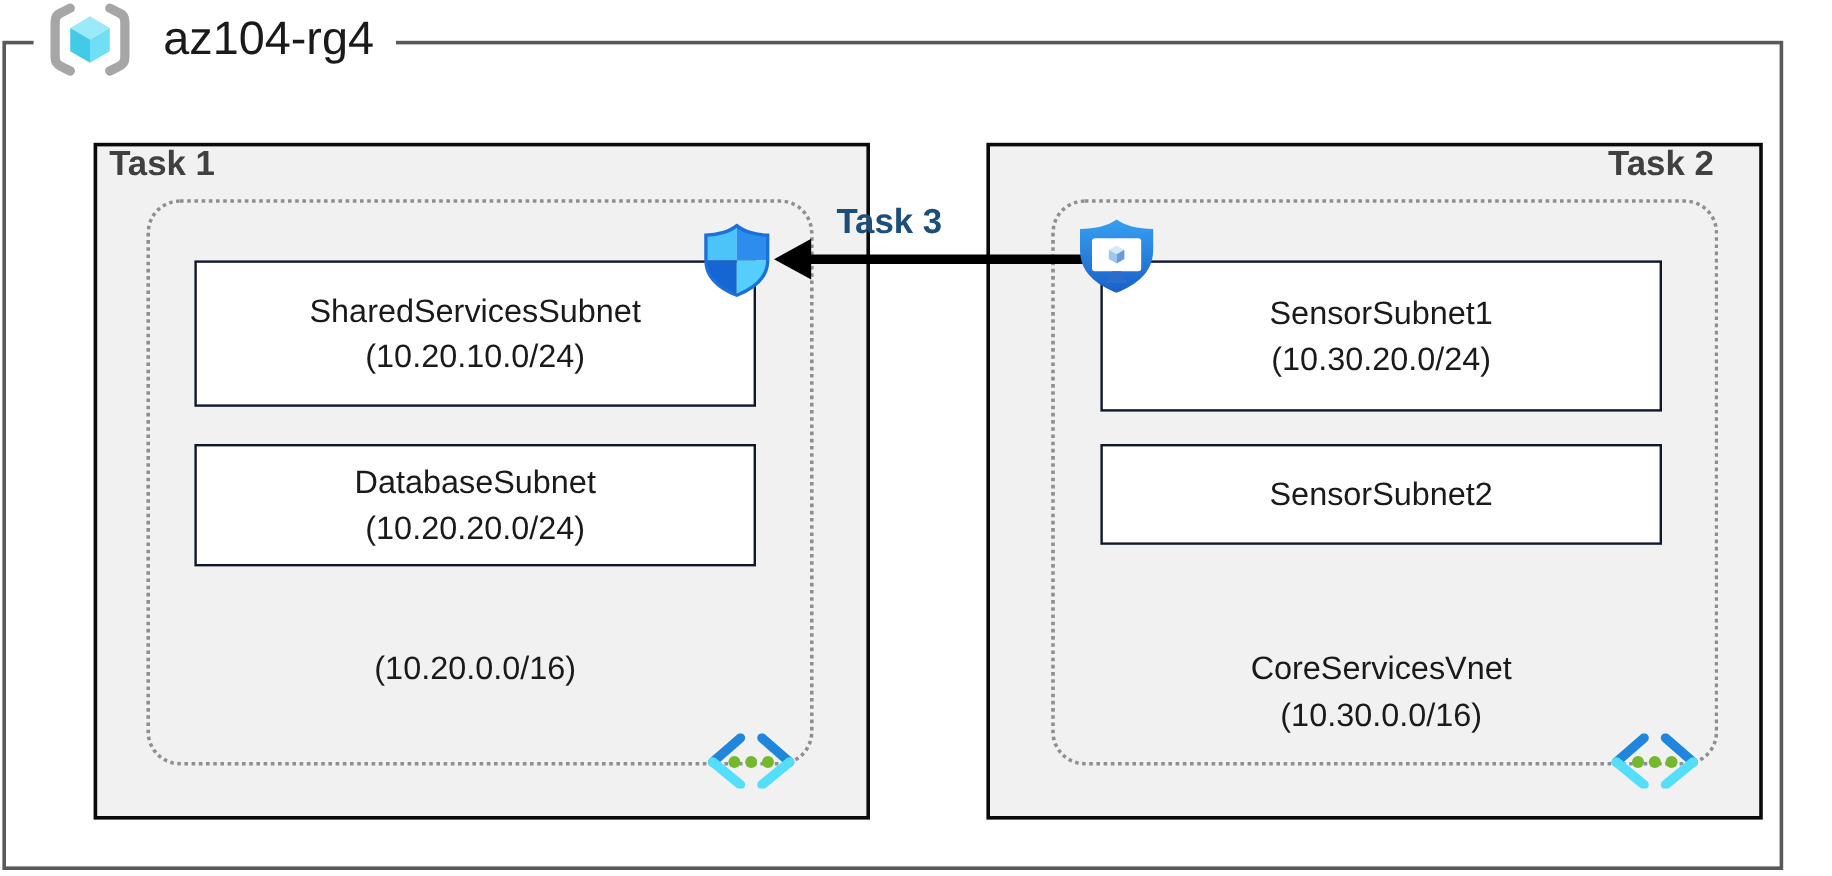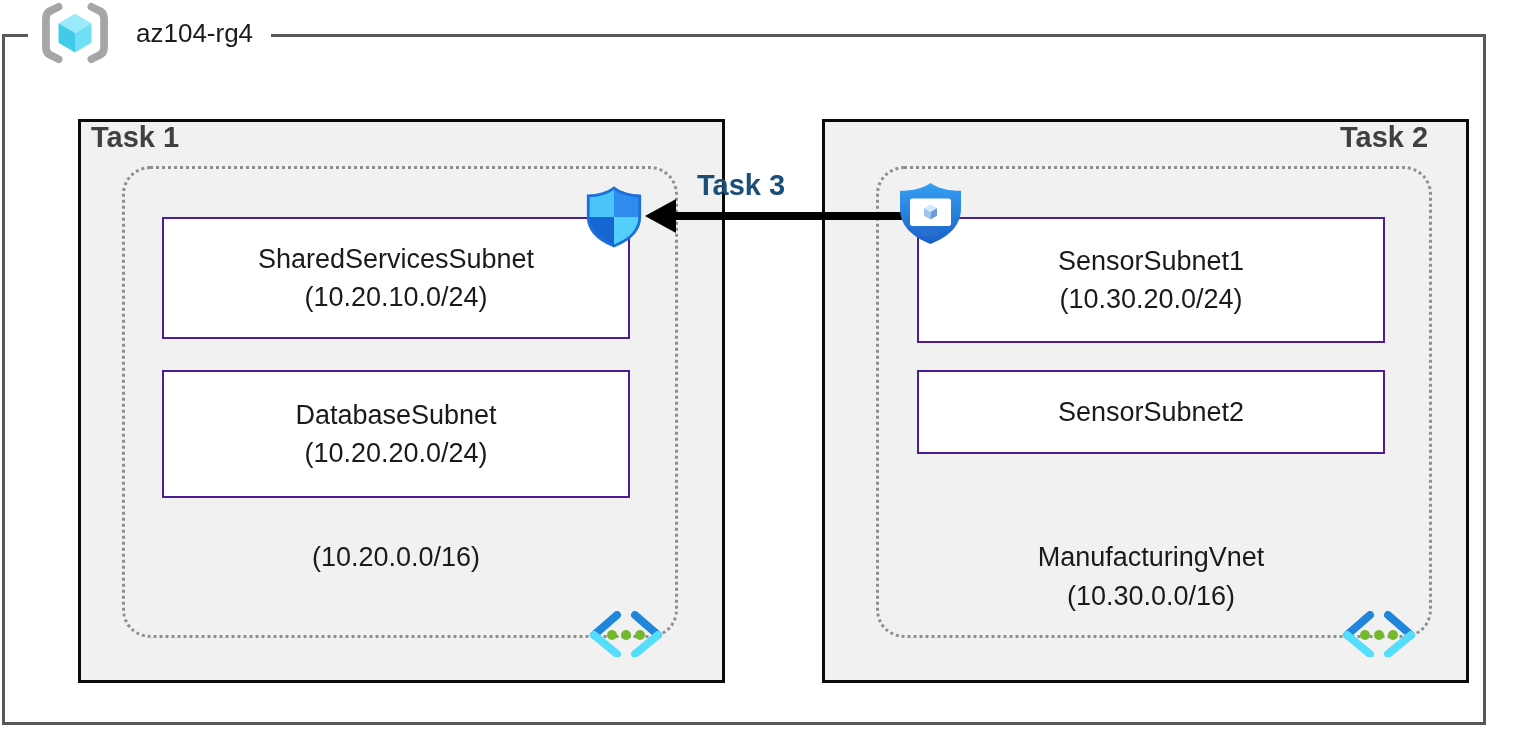--- a/index.html
+++ b/index.html
@@ -5,43 +5,43 @@
   html,body{margin:0;padding:0;background:#ffffff;}
   #page{
     position:relative;width:1527px;height:730px;background:#ffffff;
     font-family:"Liberation Sans", sans-serif;color:#1a1a1a;overflow:hidden;
   }
   
   .rg-frame{position:absolute;left:2px;top:34px;width:1484px;height:691px;
     border:3px solid #595959;box-sizing:border-box;}
   .rg-label{position:absolute;left:28px;top:0;height:66px;z-index:3;
     display:flex;align-items:center;gap:22px;background:#ffffff;padding:0 18px 0 8px;}
-  .rg-name{font-size:26px;color:#1a1a1a;white-space:nowrap;}
+  .rg-name{font-size:39px;color:#1a1a1a;white-space:nowrap;}
 
   
   .task-box{position:absolute;top:119px;width:647px;height:564px;background:#f1f1f1;
     border:3px solid #0a0a0a;box-sizing:border-box;}
   #task1-box{left:78px;}
   #task2-box{left:822px;}
   .task-label{position:absolute;top:121px;font-size:29px;font-weight:bold;color:#404040;z-index:2;}
   #task1-label{left:91px;}
   #task2-label{left:1340px;text-align:right;}
 
   
   .vnet-boundary{position:absolute;top:166px;width:556px;height:472px;
     border:3px dotted #8f8f8f;border-radius:28px;box-sizing:border-box;z-index:1;}
   #vnet-boundary-1{left:122px;}
   #vnet-boundary-2{left:876px;}
 
   
-  .subnet-box{position:absolute;width:468px;background:#ffffff;border:2px solid #4c1d95;
+  .subnet-box{position:absolute;width:468px;background:#ffffff;border:2px solid #0f172a;
     box-sizing:border-box;display:flex;flex-direction:column;justify-content:center;
     align-items:center;font-size:27px;line-height:38px;text-align:center;z-index:2;}
   #subnet-1{left:162px;top:217px;height:122px;}
-  #subnet-2{left:162px;top:370px;height:128px;}
+  #subnet-2{left:162px;top:370px;height:102px;}
   #subnet-3{left:917px;top:217px;height:126px;}
   #subnet-4{left:917px;top:370px;height:84px;}
 
   
   .vnet-label{position:absolute;width:468px;text-align:center;font-size:27px;
     line-height:39px;z-index:2;}
   #vnet-label-1{left:162px;top:538px;}
   #vnet-label-2{left:917px;top:538px;}
 
   
@@ -94,21 +94,21 @@
     <span>(10.30.20.0/24)</span>
   </div>
   <div class="subnet-box" id="subnet-4">
     <span>SensorSubnet2</span>
   </div>
 
   <div class="vnet-label" id="vnet-label-1">
     <div>(10.20.0.0/16)</div>
   </div>
   <div class="vnet-label" id="vnet-label-2">
-    <div>ManufacturingVnet</div>
+    <div>CoreServicesVnet</div>
     <div>(10.30.0.0/16)</div>
   </div>
 
   <svg class="vnet-icon" id="vnet-icon-1" viewBox="0 0 74 46">
     <line x1="28" y1="4" x2="5" y2="24" stroke="#1f86dc" stroke-width="8" stroke-linecap="round"></line>
     <line x1="5" y1="24" x2="28" y2="43" stroke="#55def9" stroke-width="8" stroke-linecap="round"></line>
     <line x1="46" y1="4" x2="69" y2="24" stroke="#1f86dc" stroke-width="8" stroke-linecap="round"></line>
     <line x1="69" y1="24" x2="46" y2="43" stroke="#55def9" stroke-width="8" stroke-linecap="round"></line>
     <circle cx="23" cy="24" r="5" fill="#74b82e"></circle>
     <circle cx="37" cy="24" r="5" fill="#74b82e"></circle>

